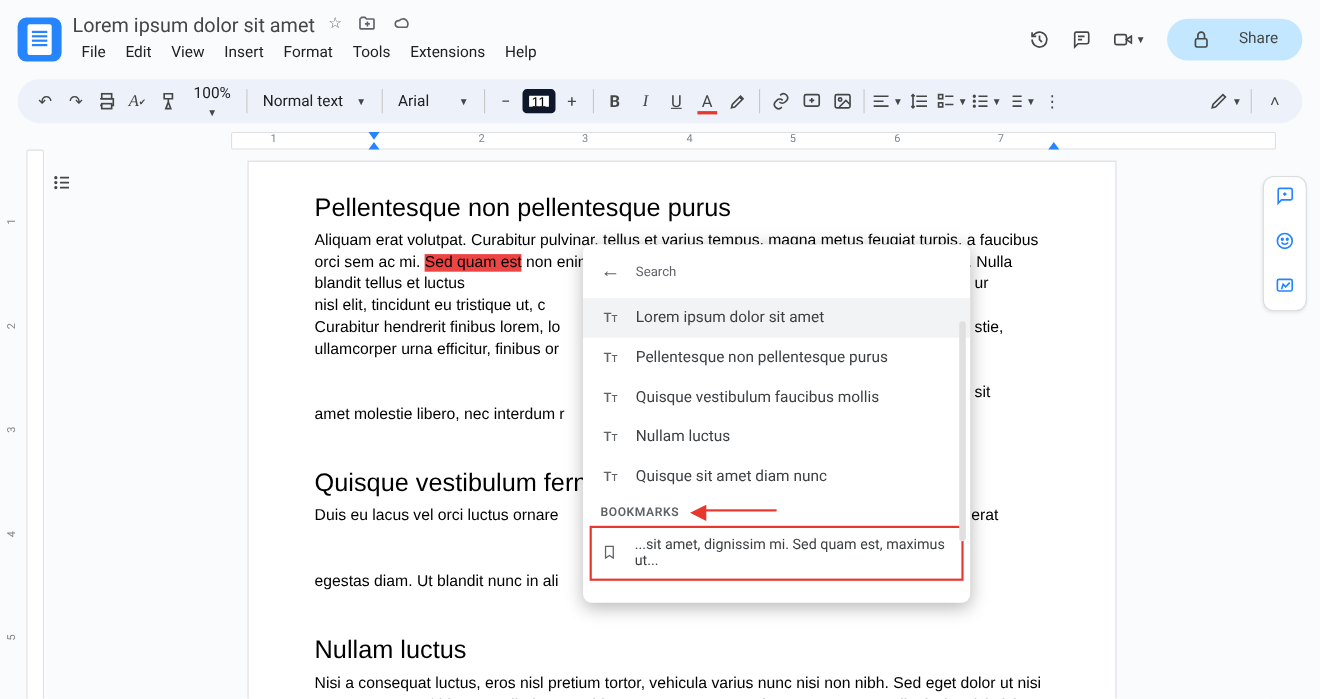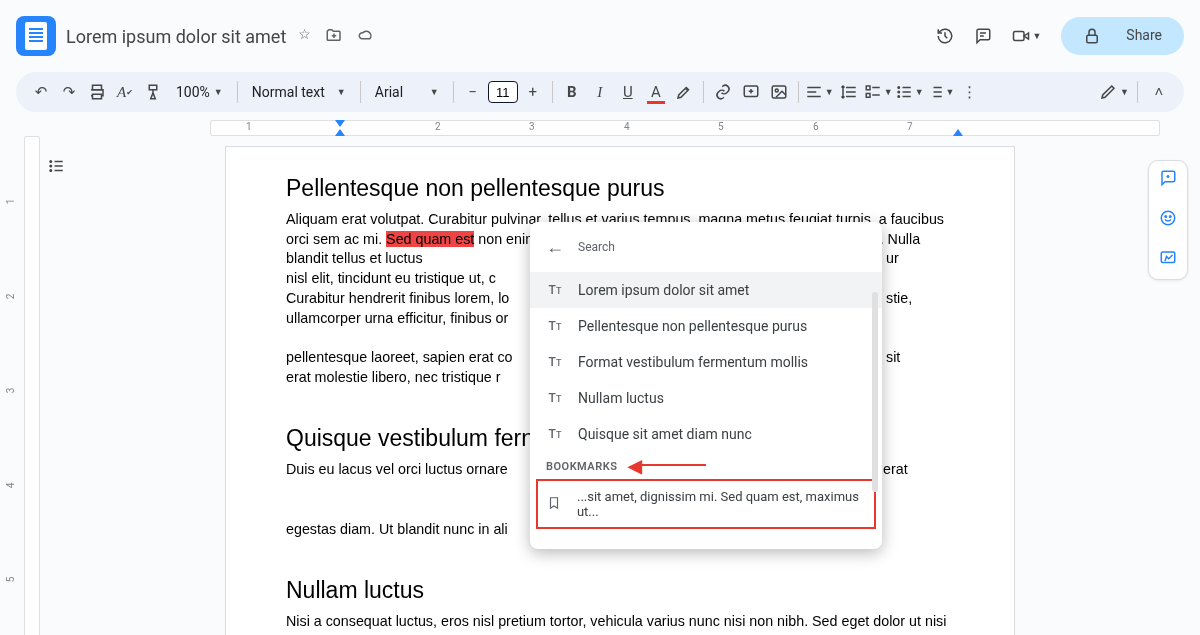--- a/index.html
+++ b/index.html
@@ -19,24 +19,24 @@
 .menu-row { display: flex; gap: 2px; margin-top: 2px; }
 .menu-item { padding: 4px 8px; font-size: 14px; color: #202124; cursor: pointer; border-radius: 4px; }
 
 .header-right { display: flex; align-items: center; gap: 20px; color: #444746; }
 .header-right .icon-btn { cursor: pointer; font-size: 20px; display: flex; align-items: center; }
 .share-btn { background: #c2e7ff; border-radius: 40px; padding: 10px 22px; display: flex; align-items: flex-start; gap: 25px; font-weight: 400; cursor: pointer; font-size: 14px; }
 
 .toolbar { height: 40px; margin: 8px 16px 0 16px; background: #edf2fa; border-radius: 24px; display: flex; align-items: center; padding: 0 12px; gap: 2px; }
 .tb { min-width: 26px; height: 28px; display: flex; align-items: center; justify-content: center; color: #444746; cursor: pointer; border-radius: 4px; font-size: 15px; }
 .tb-sep { width: 1px; height: 22px; background: #c7c7c7; margin: 0 4px; }
-.zoom { font-size: 14px; padding: 0 8px; display: flex; align-items: center; gap: 4px; }
+.zoom { font-size: 14px; padding: 0 8px; display: flex; align-items: center; gap: 4px; flex-direction: column; }
 .style-dd { font-size: 14px; padding: 0 8px; display: flex; align-items: center; gap: 8px; width: 110px; justify-content: space-between; }
 .font-dd { font-size: 14px; padding: 0 8px; display: flex; align-items: center; gap: 8px; width: 80px; justify-content: space-between; }
-.font-size-box { width: 30px; height: 22px; border: 1px solid #0f172a; border-radius: 4px; text-align: center; font-size: 13px; background: #fff; }
+.font-size-box { width: 30px; height: 22px; border: 6px solid #0f172a; border-radius: 4px; text-align: center; font-size: 13px; background: #fff; }
 .dd-arrow { font-size: 9px; color: #444746; }
 .tb-right { margin-left: auto; display: flex; align-items: center; gap: 4px; }
 .A-color { position: relative; }
 .A-color .bar { position: absolute; bottom: 2px; left: 4px; width: 18px; height: 3px; background: #e8372d; }
 
 .ruler-area { position: relative; margin-top: 8px; }
 .h-ruler { height: 16px; margin-left: 40px; background: #f9fbfd; position: relative; font-size: 10px; color: #80868b; }
 .h-ruler .num { position: absolute; top: 1px; }
 .h-ruler-bar { position:absolute; left: 170px; right: 40px; top: 0; height: 16px; background: #fff; border: 1px solid #e0e0e0; border-radius: 2px; }
 .indent-marker { position:absolute; width:0; height:0; border-left:5px solid transparent; border-right:5px solid transparent; }
@@ -94,20 +94,30 @@
               <path d="M12 10v6m-3-3h6"></path>
             </svg>
         </span>
         <span>
           <svg class="ico" viewBox="0 0 24 24" fill="none" stroke="currentColor" stroke-width="2">
               <path d="M7 17a4 4 0 1 1 .8-7.93A5 5 0 1 1 17 17H7z"></path>
             </svg>
         </span>
       </div>
     </div>
+    <div class="menu-row">
+      <span class="menu-item">File</span>
+      <span class="menu-item">Edit</span>
+      <span class="menu-item">View</span>
+      <span class="menu-item">Insert</span>
+      <span class="menu-item">Format</span>
+      <span class="menu-item">Tools</span>
+      <span class="menu-item">Extensions</span>
+      <span class="menu-item">Help</span>
+    </div>
   </div>
   <div class="header-right">
     <span class="icon-btn">
       <svg class="ico" viewBox="0 0 24 24" fill="none" stroke="currentColor" stroke-width="2">
           <path d="M3 12a9 9 0 1 0 3-6.7L3 8"></path>
           <path d="M3 3v5h5"></path>
           <path d="M12 7v5l3 3"></path>
         </svg>
     </span>
     <span class="icon-btn">
@@ -295,22 +305,22 @@
       <h2>Pellentesque non pellentesque purus</h2>
       <p>
         <span>Aliquam erat volutpat. Curabitur pulvinar, tellus et varius tempus, magna metus feugiat turpis, a faucibus orci sem ac mi. </span><span class="sel">Sed quam est</span><span> non enim lacinia faucibus. Pellentesque faucibus sagittis lacinia. Nulla blandit tellus et luctus</span>
         <span style="position:absolute; left:660px">ur</span>
       </p>
       <p>
         <span>nisl elit, tincidunt eu tristique ut, c</span><br>
         <span>Curabitur hendrerit finibus lorem, lo</span><span style="position:absolute; left:660px">stie,</span><br>
         <span>ullamcorper urna efficitur, finibus or</span><br>
         <br>
-        <span>pellentesque laoreet, sapien erat co</span><span style="position:absolute; left:660px">sit</span><br>
-        <span>erat molestie libero, nec tristique r</span>
+        <span style="position:absolute; left:660px">sit</span><br>
+        <span>amet molestie libero, nec interdum r</span>
       </p>
       <h2 style="margin-top:38px">Quisque vestibulum fern</h2>
       <p>
         <span>Duis eu lacus vel orci luctus ornare</span><span style="position:absolute; left:657px">erat</span><br>
         <br>
         <br>
         <span>egestas diam. Ut blandit nunc in ali</span>
       </p>
       <h2 style="margin-top:38px">Nullam luctus</h2>
       <p>Nisi a consequat luctus, eros nisl pretium tortor, vehicula varius nunc nisi non nibh. Sed eget dolor ut nisi ornare ornare vel id ex. Vestibulum gravida semper erat venenatis egestas. Integer diqnissim nisi nisl, eu vulputate turpis diqnissim vitae. Integer sit amet nisl ac tellus volutpat</p>
@@ -344,21 +354,21 @@
   <div class="sp-item hl">
       <span class="sp-icon">Tᴛ</span>
       <span>Lorem ipsum dolor sit amet</span>
     </div>
   <div class="sp-item">
       <span class="sp-icon">Tᴛ</span>
       <span>Pellentesque non pellentesque purus</span>
     </div>
   <div class="sp-item">
       <span class="sp-icon">Tᴛ</span>
-      <span>Format vestibulum fermentum mollis</span>
+      <span>Quisque vestibulum faucibus mollis</span>
     </div>
   <div class="sp-item">
       <span class="sp-icon">Tᴛ</span>
       <span>Nullam luctus</span>
     </div>
   <div class="sp-item">
       <span class="sp-icon">Tᴛ</span>
       <span>Quisque sit amet diam nunc</span>
     </div>
   <div class="sp-section" style="position:relative">

